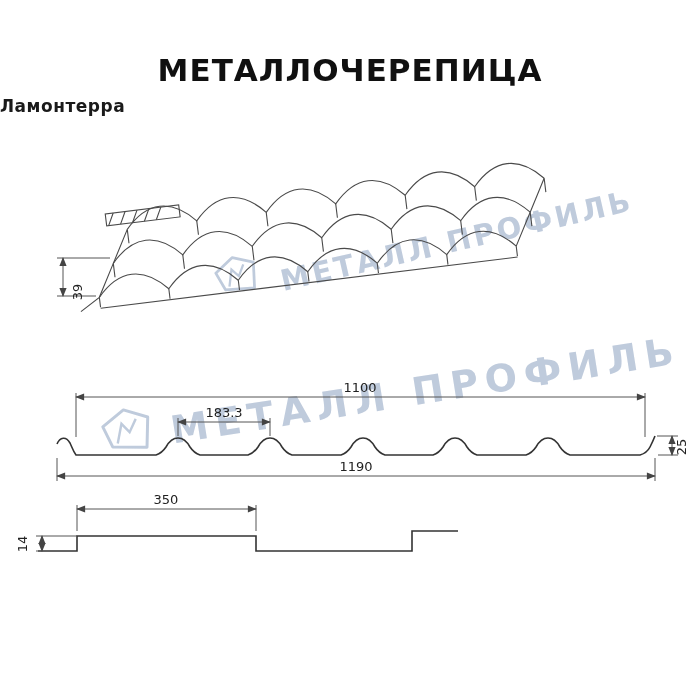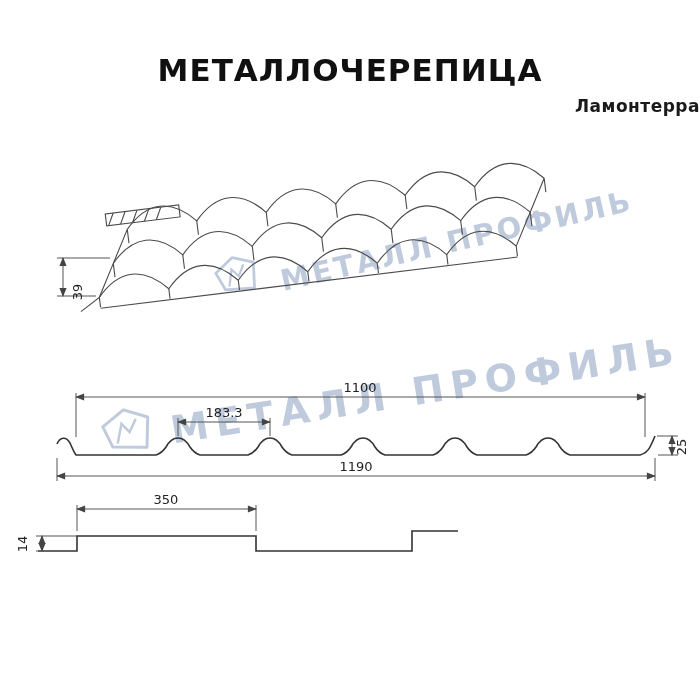--- a/index.html
+++ b/index.html
@@ -5,21 +5,21 @@
   html,body{margin:0;padding:0;background:#ffffff;}
   .page{
     position:relative;width:700px;height:700px;background:#ffffff;
     font-family:"DejaVu Sans","Liberation Sans",sans-serif;overflow:hidden;
   }
   .title{
     position:absolute;top:52px;left:0;width:100%;text-align:center;
     font-size:31px;font-weight:bold;color:#101010;letter-spacing:1px;
   }
   .subtitle{
-    position:absolute;top:96px;left:0;width:100%;text-align:right;
+    position:absolute;top:96px;left:0;width:100%;text-align:left;
     font-size:17px;font-weight:bold;color:#1a1a1a;letter-spacing:0.5px;
   }
   svg.drawing{position:absolute;top:0;left:0;}
   .line{stroke:#4a4a4a;stroke-width:1.1;fill:none;}
   .thick{stroke:#333;stroke-width:1.6;fill:none;}
   .dim{stroke:#555;stroke-width:1;fill:none;}
   .dimtxt{font-family:"DejaVu Sans","Liberation Sans",sans-serif;font-size:13px;fill:#222;text-anchor:middle;}
   .wmtxt{font-family:"DejaVu Sans","Liberation Sans",sans-serif;font-weight:bold;}
 </style>
 </head>

